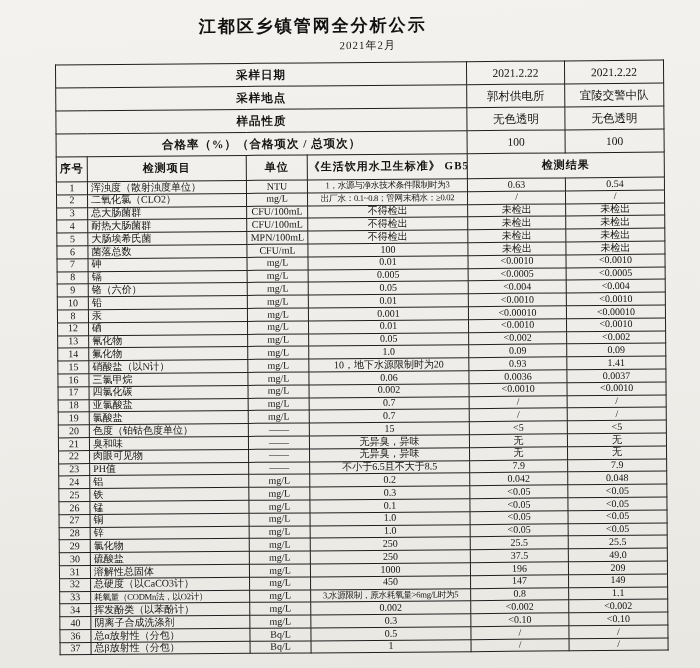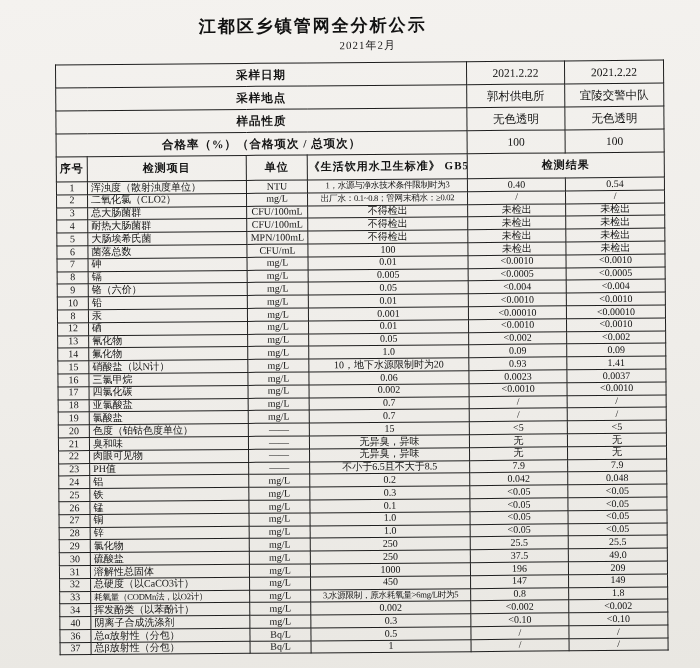--- a/index.html
+++ b/index.html
@@ -87,21 +87,21 @@
         <td>《生活饮用水卫生标准》 GB5749</td>
         <td colspan="2">检测结果</td>
       </tr>
     </tbody>
     <tbody id="rows-body">
         <tr class="data-row">
           <td class="cell-seq">1</td>
           <td class="cell-item">浑浊度（散射浊度单位）</td>
           <td class="cell-unit">NTU</td>
           <td class="cell-limit small-text">1，水源与净水技术条件限制时为3</td>
-          <td class="cell-result-1">0.40</td>
+          <td class="cell-result-1">0.63</td>
           <td class="cell-result-2">0.54</td>
         </tr>
         <tr class="data-row">
           <td class="cell-seq">2</td>
           <td class="cell-item">二氧化氯（CLO2）</td>
           <td class="cell-unit">mg/L</td>
           <td class="cell-limit small-text">出厂水：0.1~0.8；管网末稍水：≥0.02</td>
           <td class="cell-result-1">/</td>
           <td class="cell-result-2">/</td>
         </tr>
@@ -207,21 +207,21 @@
           <td class="cell-unit">mg/L</td>
           <td class="cell-limit">10，地下水源限制时为20</td>
           <td class="cell-result-1">0.93</td>
           <td class="cell-result-2">1.41</td>
         </tr>
         <tr class="data-row">
           <td class="cell-seq">16</td>
           <td class="cell-item">三氯甲烷</td>
           <td class="cell-unit">mg/L</td>
           <td class="cell-limit">0.06</td>
-          <td class="cell-result-1">0.0023</td>
+          <td class="cell-result-1">0.0036</td>
           <td class="cell-result-2">0.0037</td>
         </tr>
         <tr class="data-row">
           <td class="cell-seq">17</td>
           <td class="cell-item">四氯化碳</td>
           <td class="cell-unit">mg/L</td>
           <td class="cell-limit">0.002</td>
           <td class="cell-result-1">&lt;0.0010</td>
           <td class="cell-result-2">&lt;0.0010</td>
         </tr>
@@ -344,21 +344,21 @@
           <td class="cell-limit">450</td>
           <td class="cell-result-1">147</td>
           <td class="cell-result-2">149</td>
         </tr>
         <tr class="data-row">
           <td class="cell-seq">33</td>
           <td class="cell-item small-text">耗氧量（CODMn法，以O2计）</td>
           <td class="cell-unit">mg/L</td>
           <td class="cell-limit small-text">3,水源限制，原水耗氧量&gt;6mg/L时为5</td>
           <td class="cell-result-1">0.8</td>
-          <td class="cell-result-2">1.8</td>
+          <td class="cell-result-2">1.1</td>
         </tr>
         <tr class="data-row">
           <td class="cell-seq">34</td>
           <td class="cell-item">挥发酚类（以苯酚计）</td>
           <td class="cell-unit">mg/L</td>
           <td class="cell-limit">0.002</td>
           <td class="cell-result-1">&lt;0.002</td>
           <td class="cell-result-2">&lt;0.002</td>
         </tr>
         <tr class="data-row">

